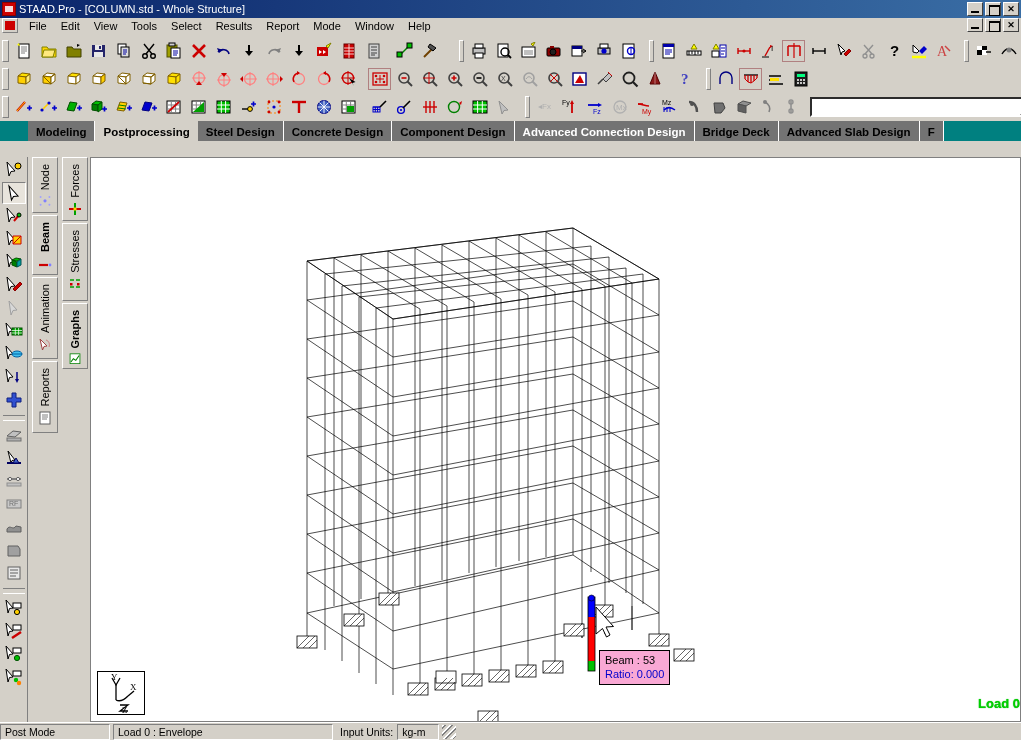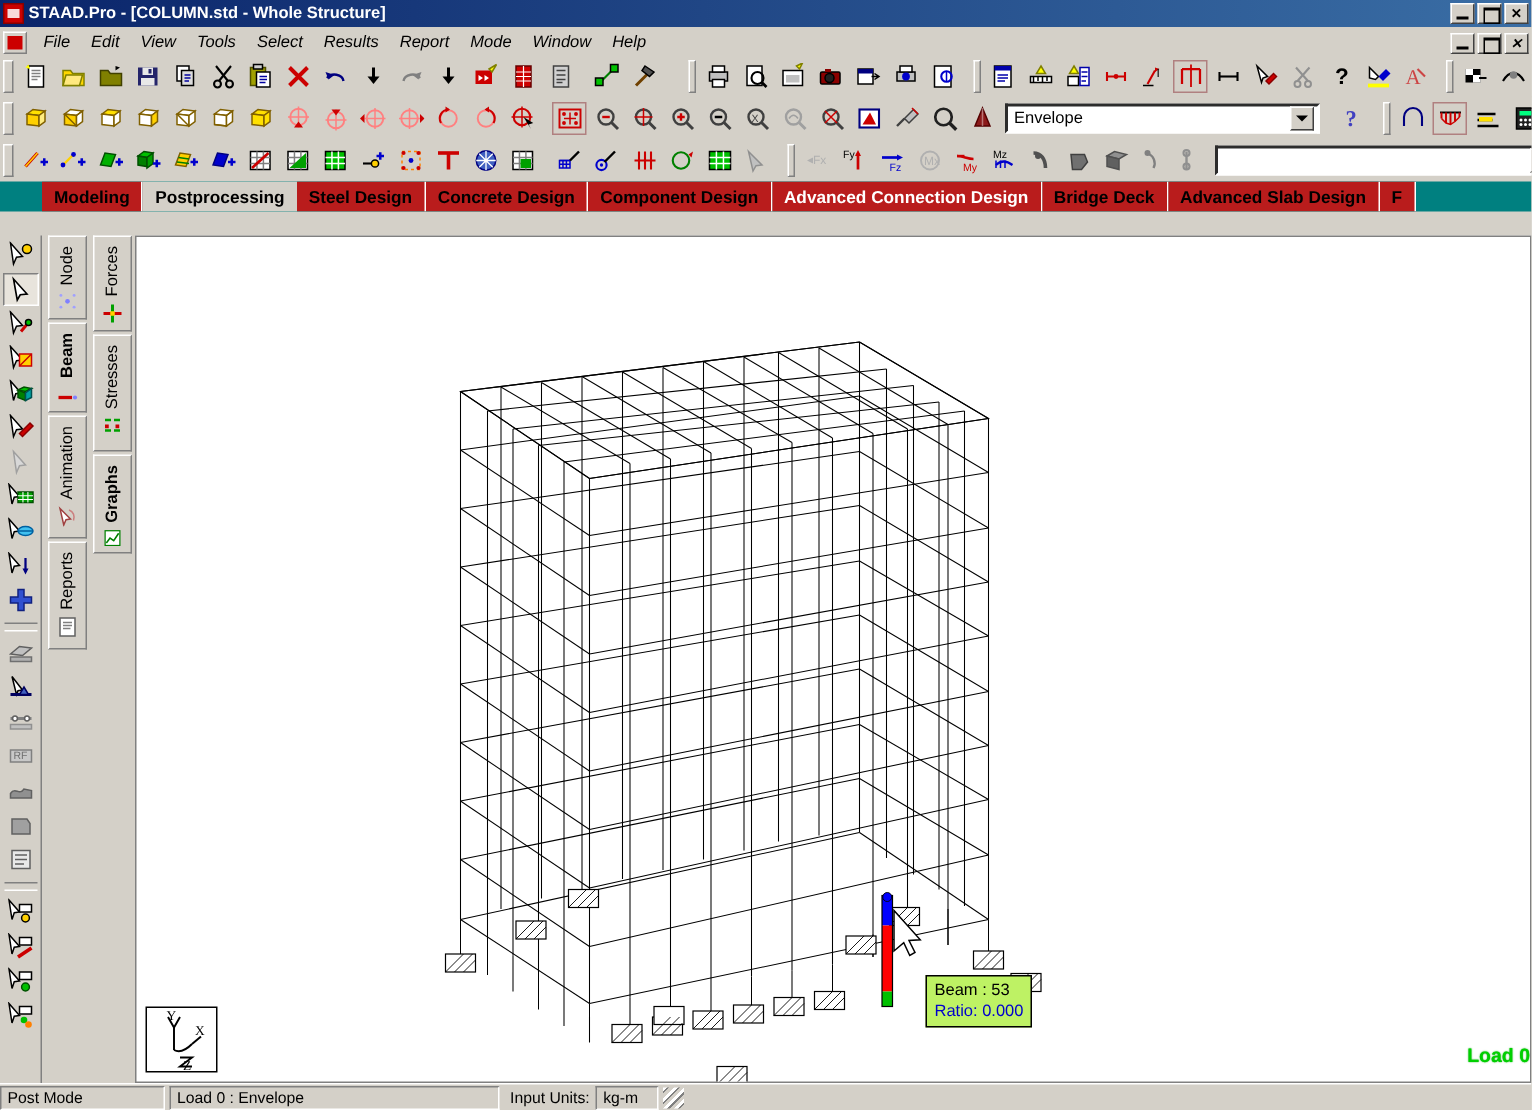--- a/index.html
+++ b/index.html
@@ -23,42 +23,41 @@
   .titlebar .tb-icon {
     width: 14px; height: 14px; margin-right: 3px;
     background: #c00; border: 1px solid #800;
     position: relative; flex: 0 0 auto;
   }
   .titlebar .tb-icon:after {
     content: ""; position: absolute; left: 2px; top: 3px;
     width: 8px; height: 6px; background: #fff; opacity: .85;
   }
   .titlebar .tb-title {
-    color: #fff; font-weight: bold; font-size: 11px;
+    color: #fff; font-weight: normal; font-size: 11px;
     white-space: nowrap; flex: 1 1 auto;
   }
   .winbtns { display: flex; gap: 2px; flex: 0 0 auto; }
   .winbtn {
     width: 16px; height: 14px;
     background: #d4d0c8;
     border: 1px solid; border-color: #fff #404040 #404040 #fff;
     font-size: 9px; line-height: 12px; text-align: center;
     color: #000; font-family: "Liberation Sans", sans-serif;
     position: relative;
   }
   .winbtn.min:after { content:""; position:absolute; left:3px; bottom:2px; width:8px; height:2px; background:#000; }
   .winbtn.max:after { content:""; position:absolute; left:3px; top:2px; width:9px; height:8px; border:1px solid #000; border-top-width:2px; }
   .winbtn.cls { font-weight: bold; }
 
   
   .menubar {
-    height: 19px; display: flex; align-items: flex-end;
+    height: 19px; display: flex; align-items: flex-start;
     background: #d4d0c8; border-bottom: 1px solid #d4d0c8;
     padding-left: 2px;
-    font-style: italic;
   }
   .menu-appicon {
     width: 16px; height: 15px; margin-right: 4px;
     background: #d4d0c8; border: 1px solid; border-color:#fff #808080 #808080 #fff;
     position: relative;
   }
   .menu-appicon:after{
     content:""; position:absolute; left:2px; top:2px; width:10px;height:9px;
     background:#c00;
   }
@@ -110,21 +109,21 @@
 
   
   .modetabs {
     height: 20px; background: #008080; display: flex; align-items: stretch;
     padding-left: 28px; overflow: hidden;
   }
   .mtab {
     padding: 2px 8px 0 8px; font-size: 11.5px; font-weight: bold;
     color: #000; white-space: nowrap; display:flex; align-items:center;
     border-right: 1px solid #fff;
-    background: #b91c1c;
+    background: #737373;
   }
   .mtab.white { color: #fff; }
   .mtab.active {
     background: #d4d0c8; color: #000;
     border-right: none;
     transform: skewX(0deg);
   }
 
   
   .mainarea {
@@ -181,22 +180,22 @@
   .loadlabel {
     position:absolute; right: 0; bottom: 10px;
     color: #00d000; font-weight: bold; font-size: 13px;
     text-shadow: 0 0 1px #0a0;
   }
   .axisbox {
     position:absolute; left: 6px; bottom: 6px;
     width: 48px; height: 44px; background:#fff; border: 1px solid #000;
   }
   .tooltip {
-    position:absolute; left: 526px; top: 492px;
-    background: #bef264; border: 1px solid #000;
+    position:absolute; left: 508px; top: 492px;
+    background: #f9a8d4; border: 1px solid #000;
     padding: 2px 5px 3px 5px; font-size: 11px; line-height: 14px;
     white-space: nowrap;
   }
   .tooltip .t1 { color:#000; }
   .tooltip .t2 { color:#0000cc; }
 
   
   .statusbar {
     position: absolute; left:0; right:0; bottom:0; height: 18px;
     background: #d4d0c8; display:flex; align-items:center;
@@ -708,26 +707,20 @@
           <path d="M12 12L16.5 16.5" stroke="#202020" stroke-width="2.2"></path>
         </svg>
       </div>
     <div class="tbtn">
         <svg width="18" height="18" viewBox="0 0 18 18">
           <path d="M9 2l5 12H4z" fill="#8b1a1a" stroke="#500"></path>
           <path d="M9 2v12" stroke="#fff" opacity=".4"></path>
         </svg>
       </div>
 
-    <div class="combo" style="width:210px; margin:0 3px;">
-      <div class="cval" title="Envelope">Envelope</div>
-      <div class="carrow">
-          <i></i>
-        </div>
-    </div>
 
     <div class="tsep"></div>
     <div class="tbtn">
         <svg width="18" height="18" viewBox="0 0 18 18">
           <text x="4" y="14" font-size="15" font-weight="bold" font-family="Liberation Serif" fill="#4040c0">?</text>
         </svg>
       </div>
 
     <div class="tsep"></div>
     <div class="grip dbl"></div>

